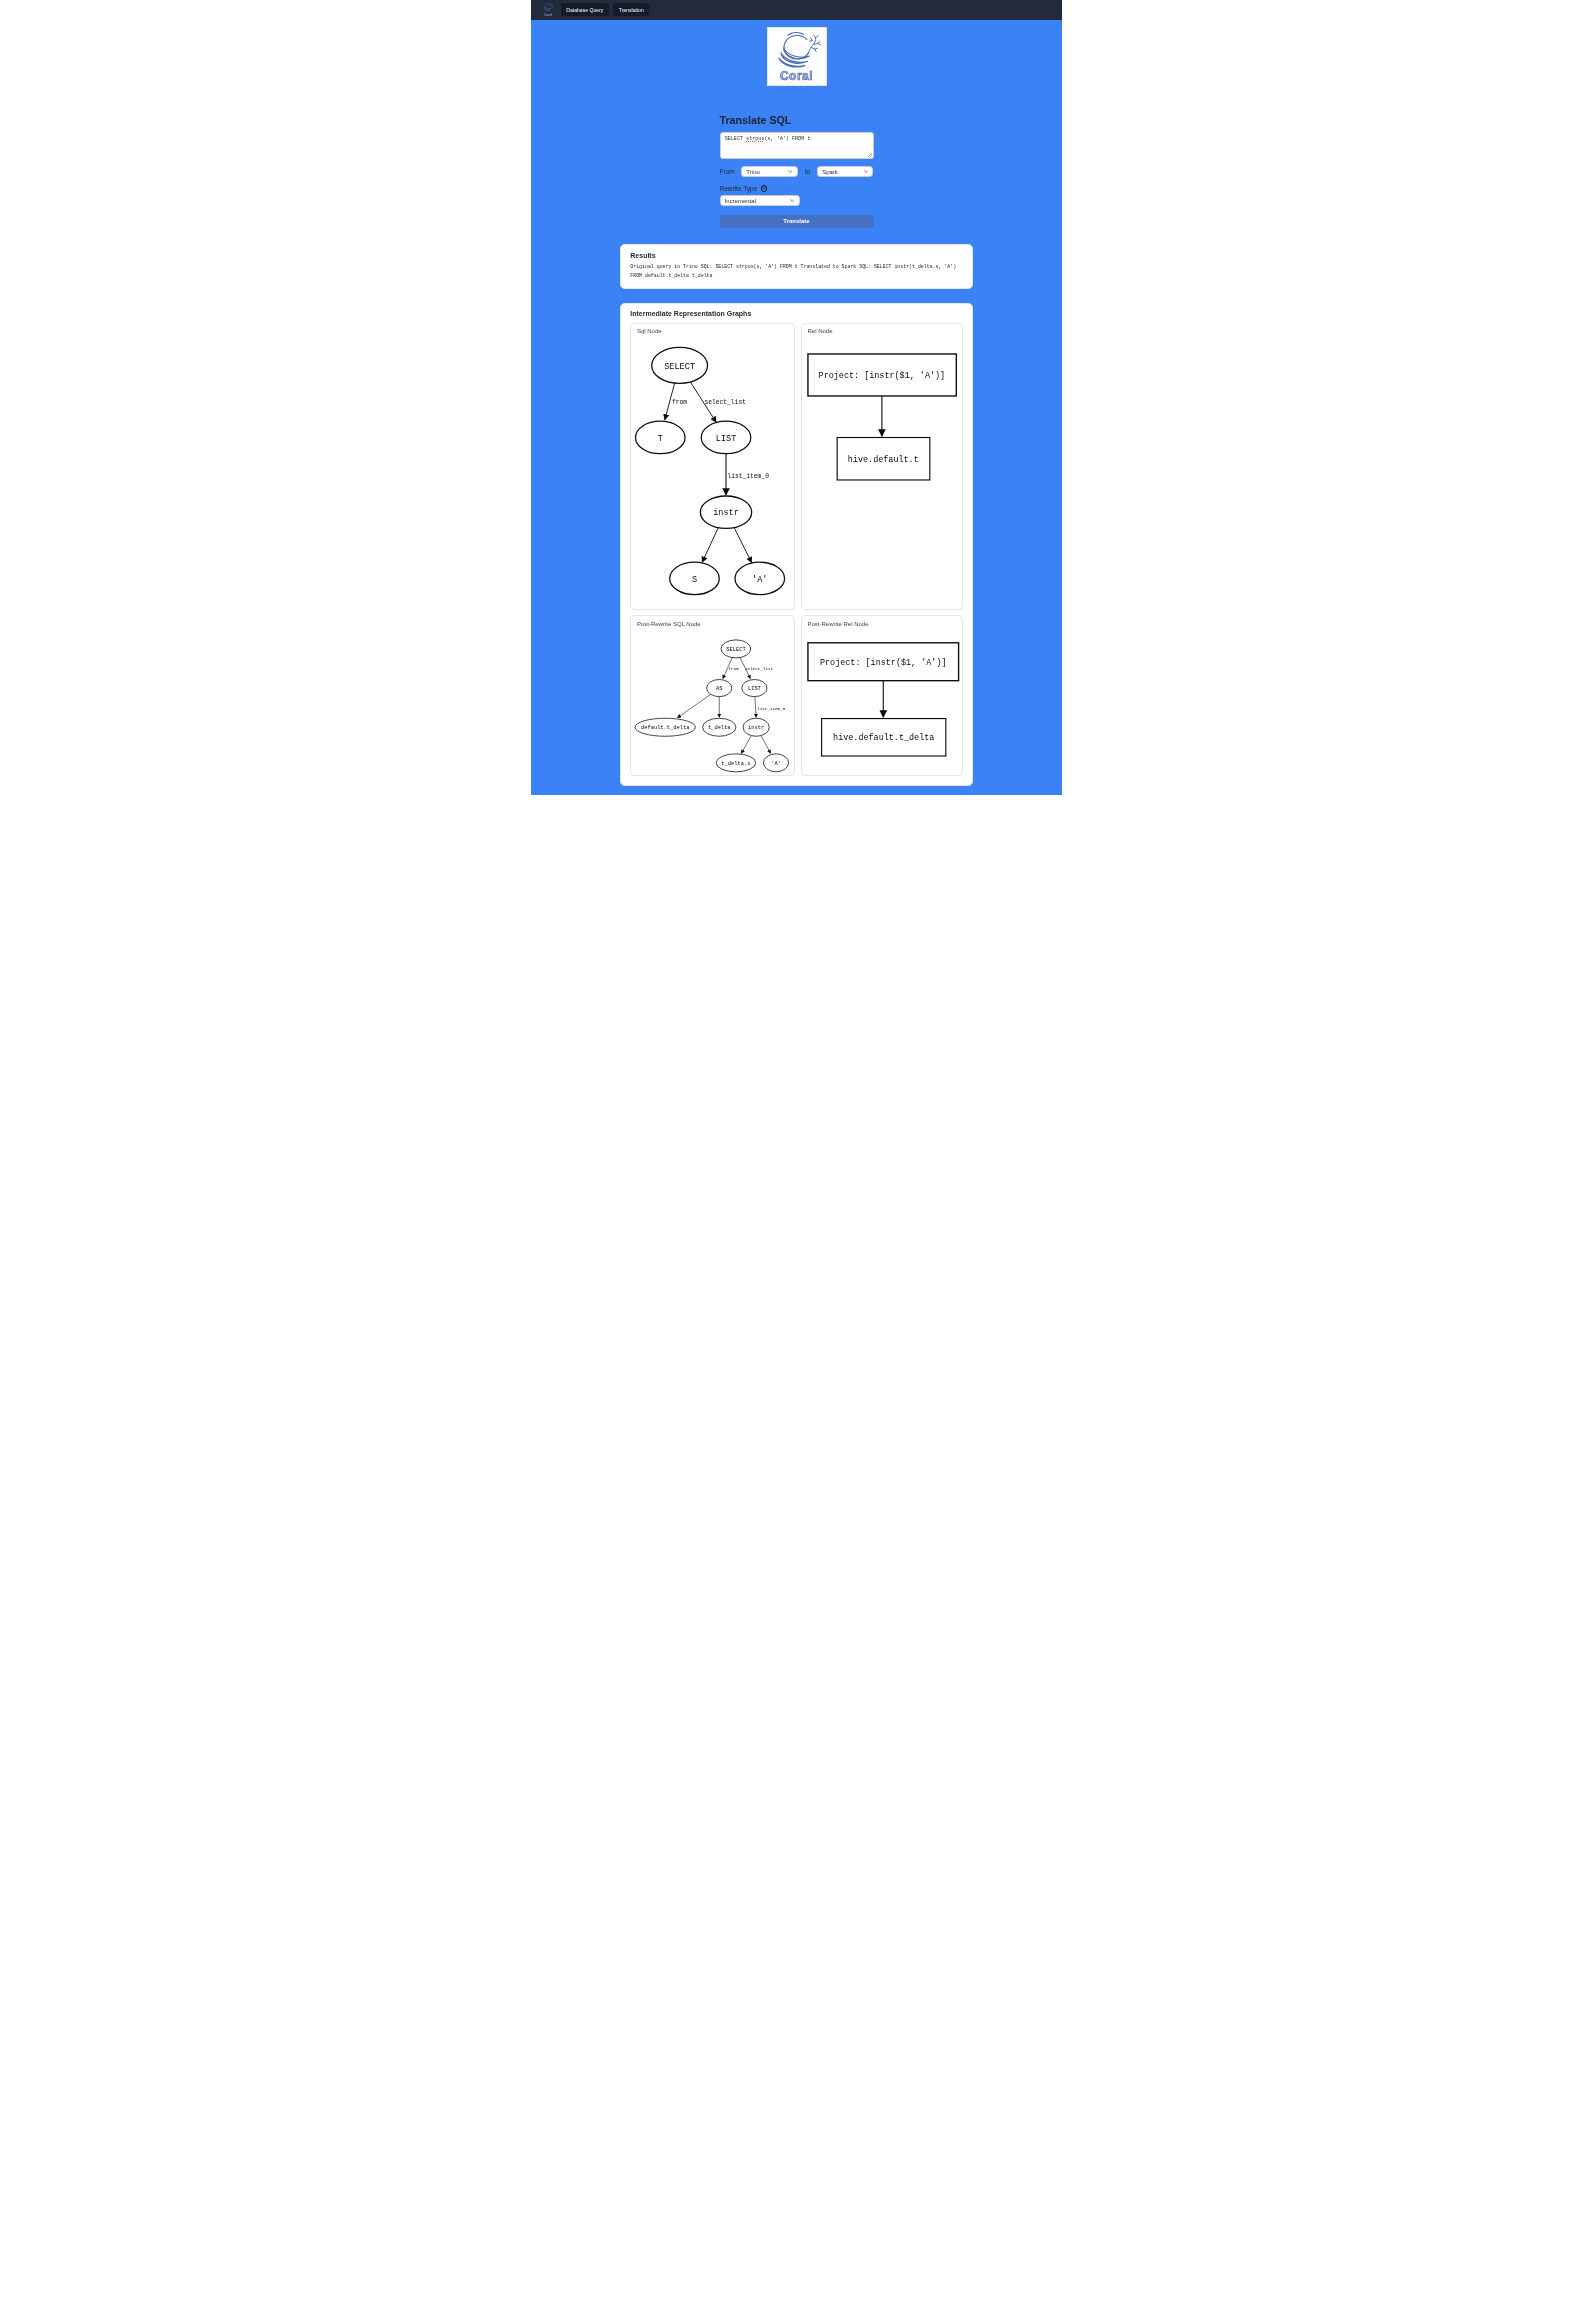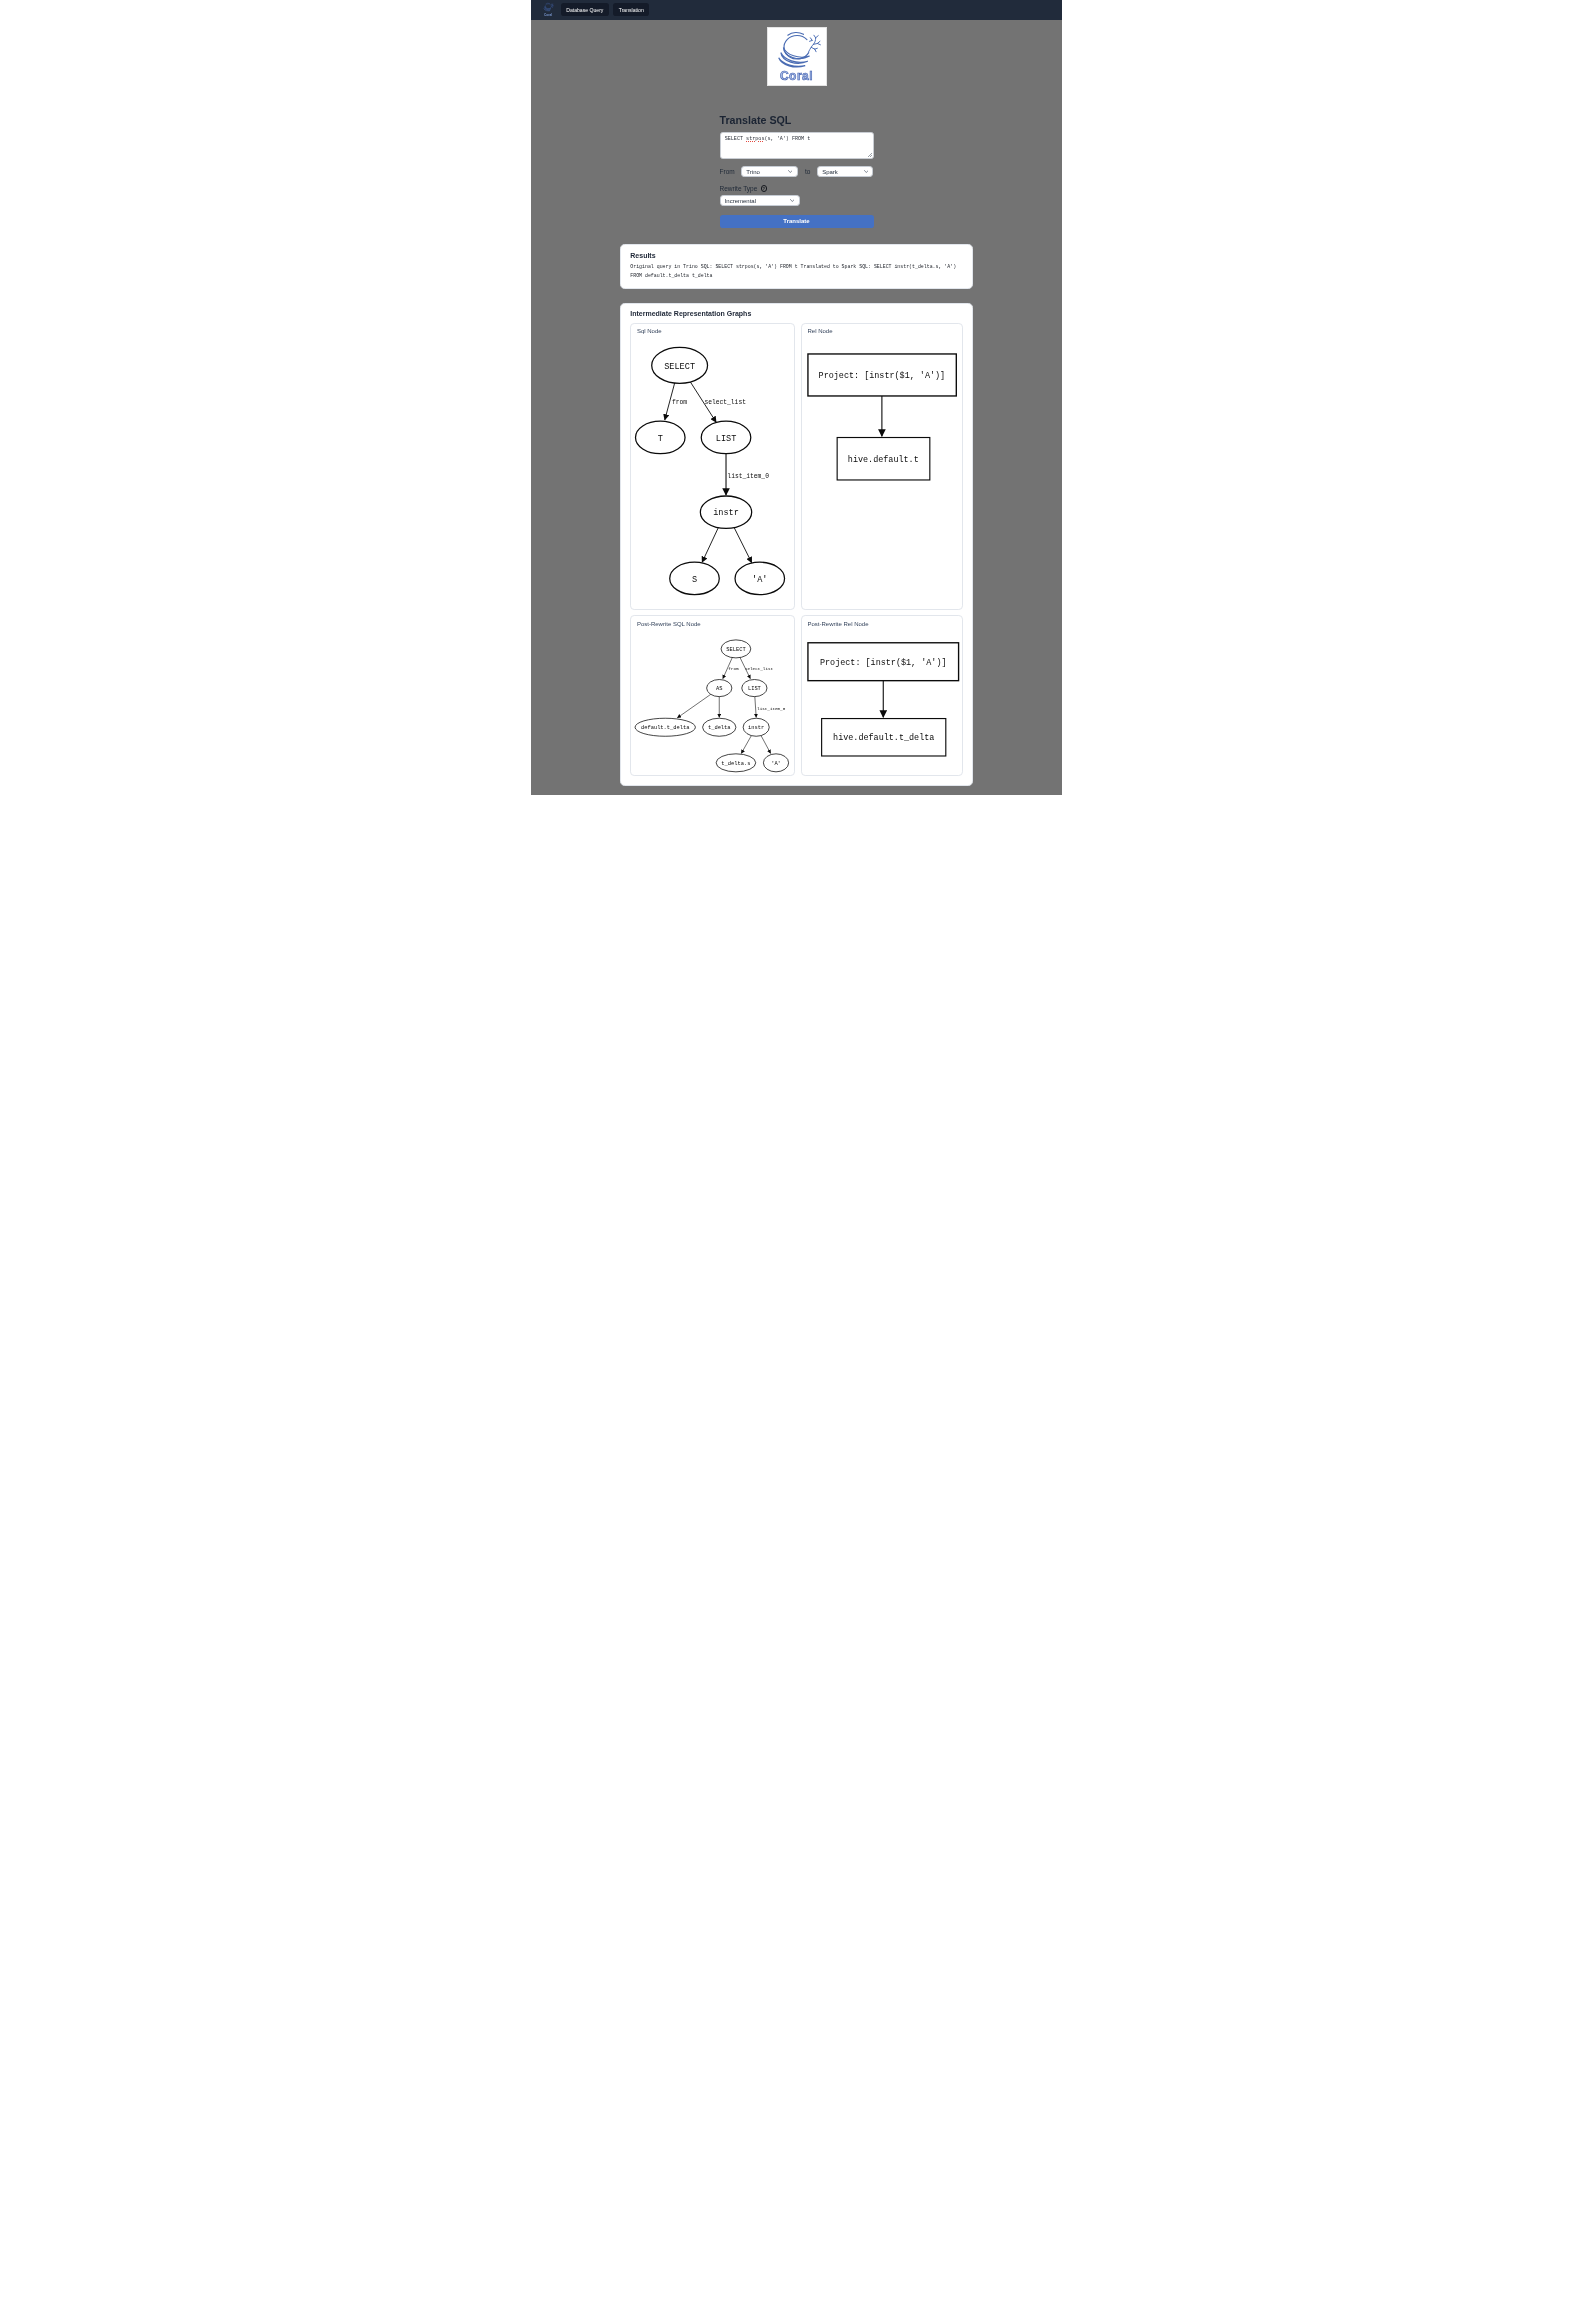--- a/index.html
+++ b/index.html
@@ -1,18 +1,18 @@
 <!DOCTYPE html>
 <html style="font-size:7.4px"><head>
 <meta charset="utf-8">
 <style>
   * { margin:0; padding:0; box-sizing:border-box; }
   html,body { background:#ffffff; }
   body { font-family:"Liberation Sans", sans-serif; color:#1f2937; }
-  .page { width:531px; min-height:769px; margin:0 auto; background:#737373; position:relative; }
+  .page { width:531px; min-height:769px; margin:0 auto; background:#3b82f6; position:relative; }
 
   
   .navbar { height:19.5px; background:#212b3b; display:flex; align-items:center; padding:0 4.7px; }
   .nav-logo { display:flex; flex-direction:column; align-items:center; margin:0 6.5px 0 6.5px; }
   .nav-logo svg { width:12px; height:10.2px; }
   .nav-logo .nav-brand { font-size:3px; font-weight:bold; color:#7d9bd4; letter-spacing:0.1px; margin-top:0.5px; }
   .nav-btn { background:#141b29; color:#fff; border:none; border-radius:2.8px; font-size:5.1px;
              font-family:"Liberation Sans",sans-serif; padding:3.7px 5.6px; margin-right:4.2px; cursor:pointer; }
 
   

